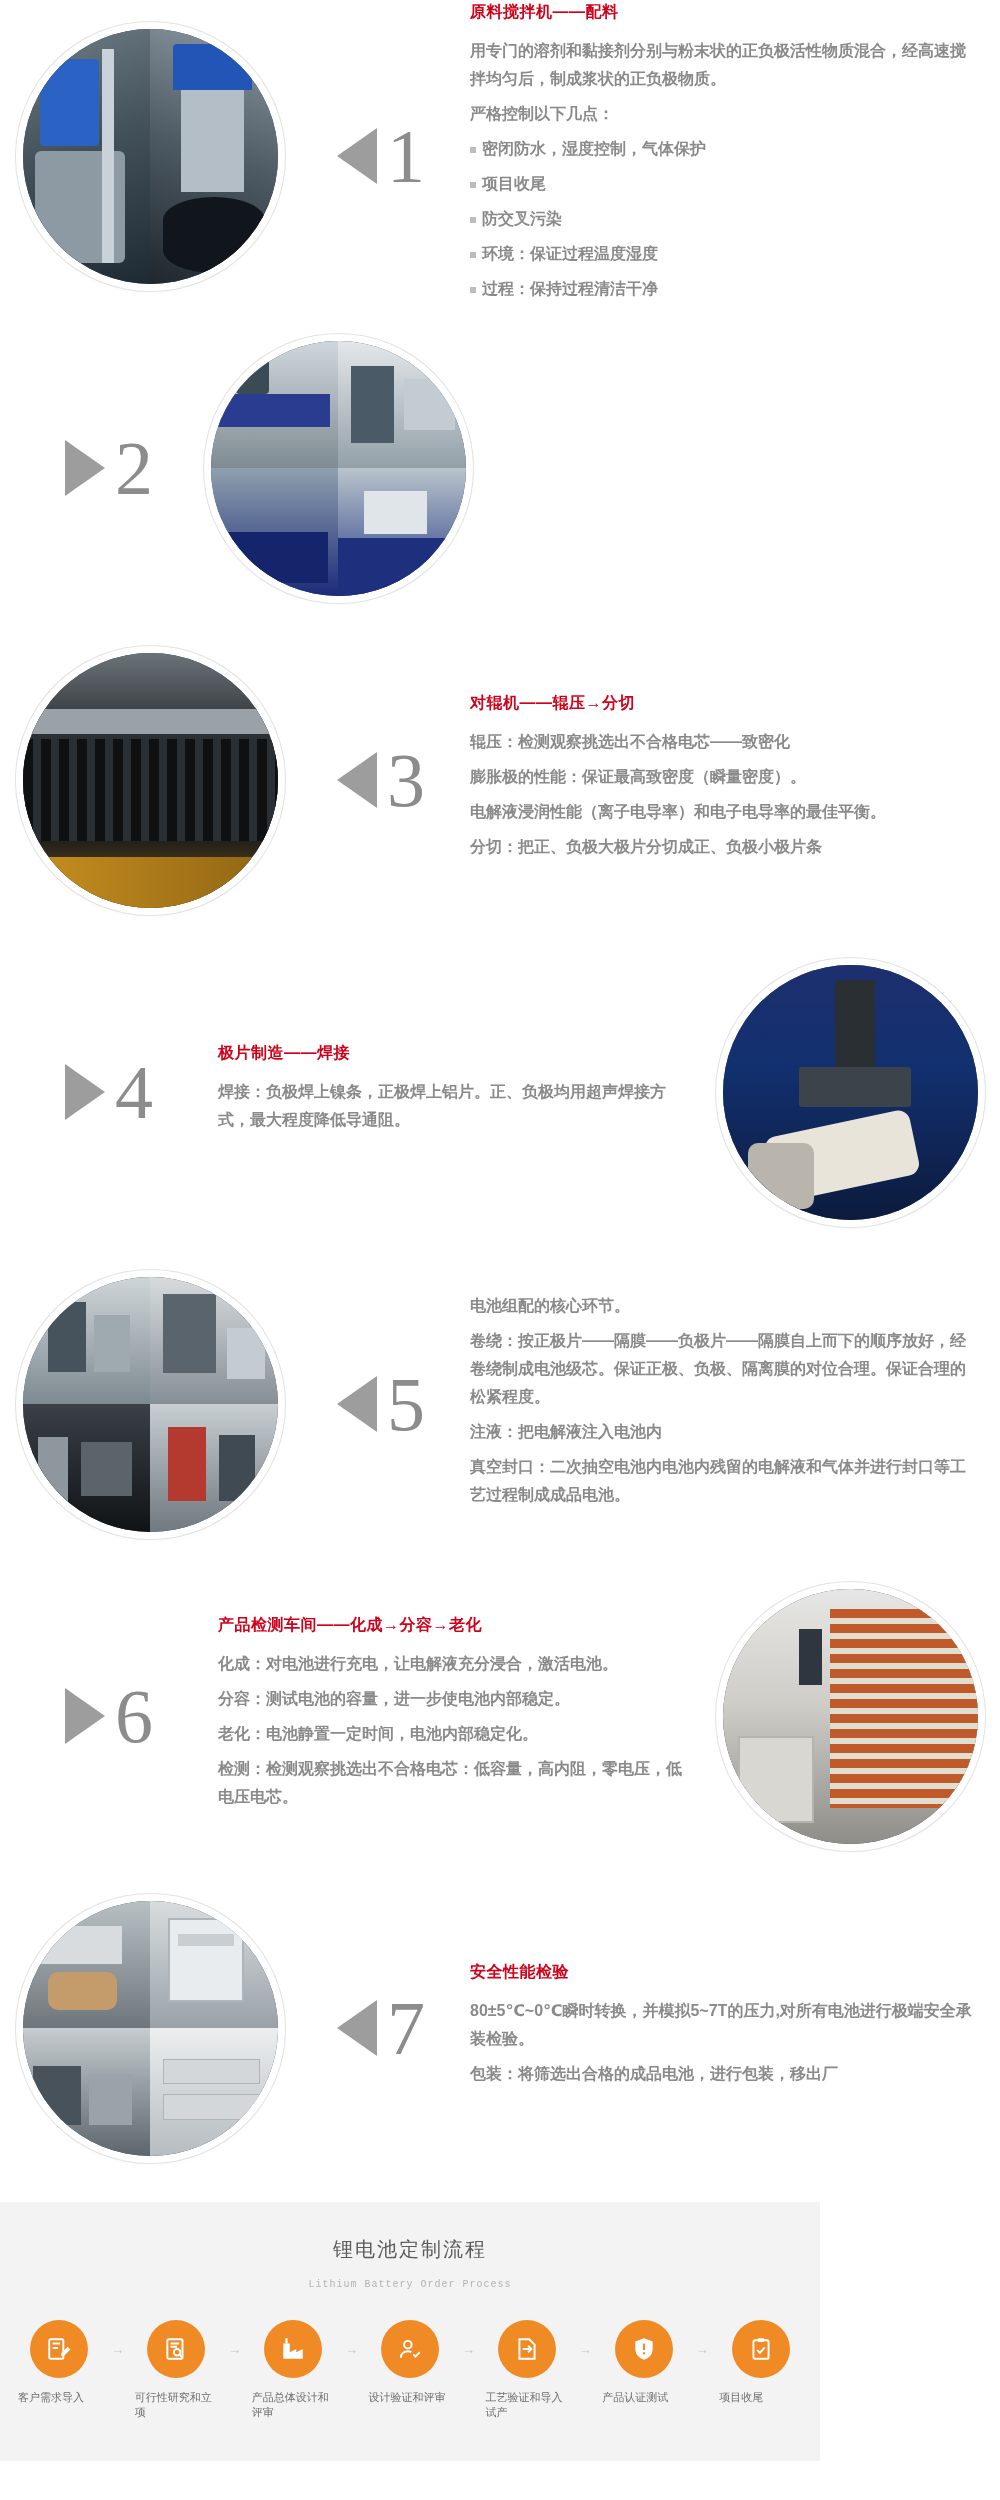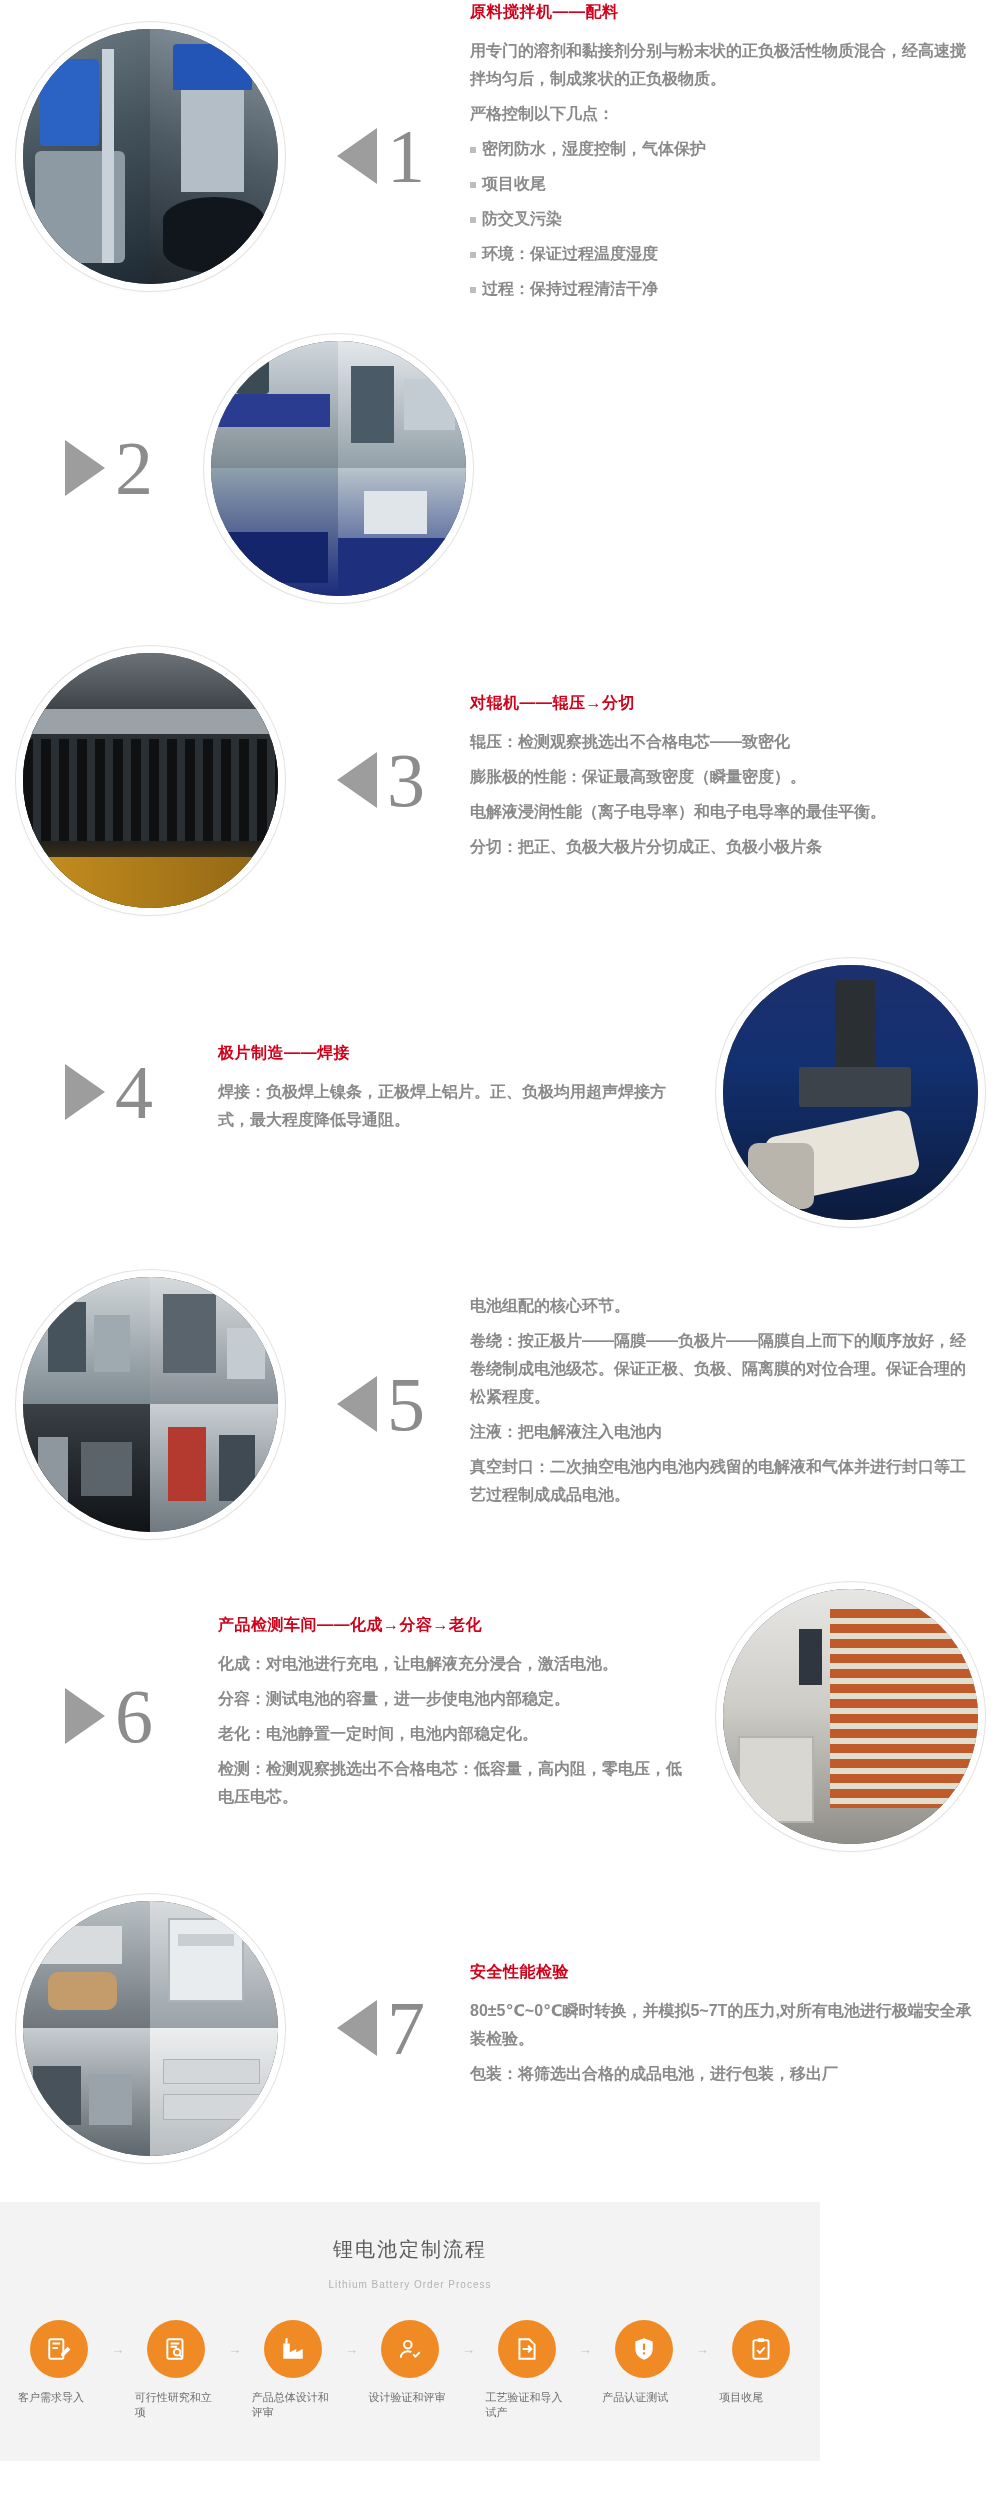--- a/index.html
+++ b/index.html
@@ -119,20 +119,21 @@
     letter-spacing: 2px;
     margin: 0 0 4px 0;
     font-weight: normal;
   }
   .footer-sub {
     text-align: center;
     color: #b3b3b3;
     font-size: 10px;
     letter-spacing: 1px;
     margin: 16px 0 30px 0;
+    font-family: Liberation Mono, monospace;
   }
   .flow {
     display: flex;
     align-items: flex-start;
     justify-content: center;
     padding: 0 18px;
   }
   .flow-item {
     width: 108px;
   }

